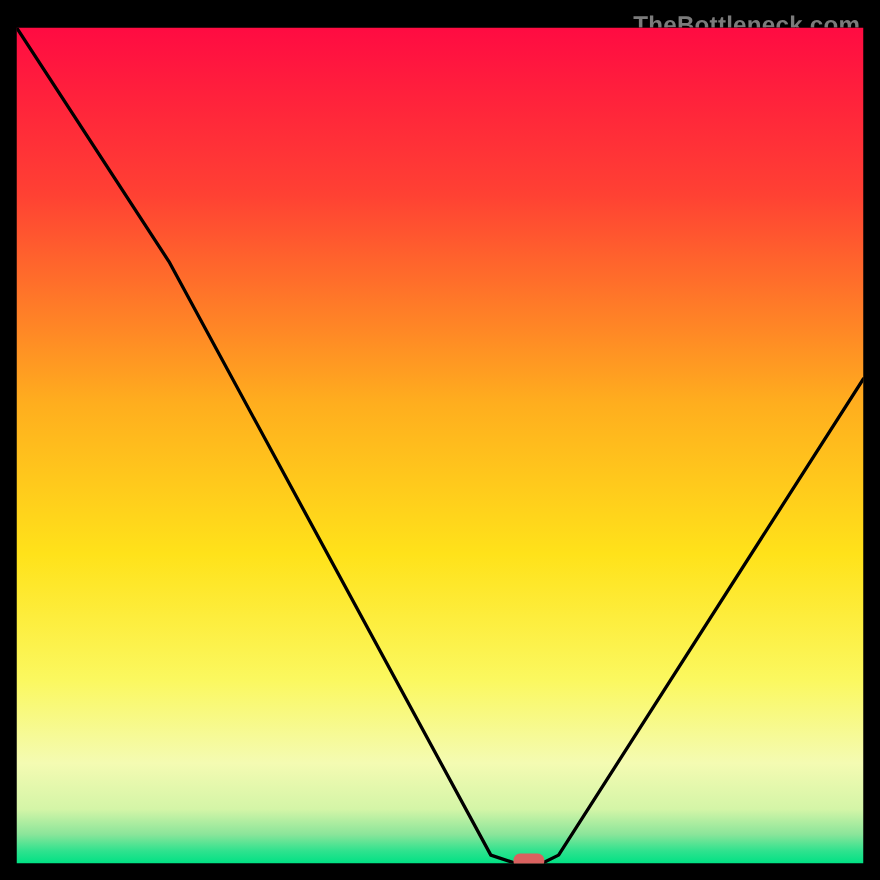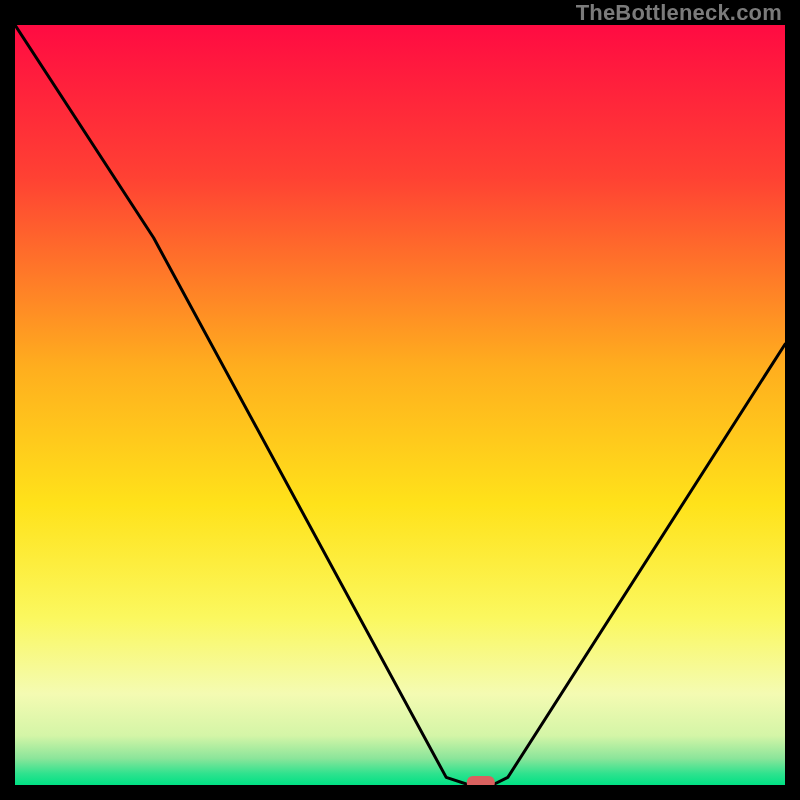--- a/index.html
+++ b/index.html
@@ -20,21 +20,21 @@
   }
   .plot-area {
     position: absolute;
     left: 0;
     top: 0;
     width: 770px;
     height: 760px;
   }
   .watermark {
     position: absolute;
-    top: 0;
+    top: 10px;
     right: 18px;
     font-family: Arial, Helvetica, sans-serif;
     font-size: 22px;
     font-weight: 600;
     color: #7b7b7b;
     letter-spacing: 0.2px;
   }
   svg { display:block; }
 </style>
 </head>

